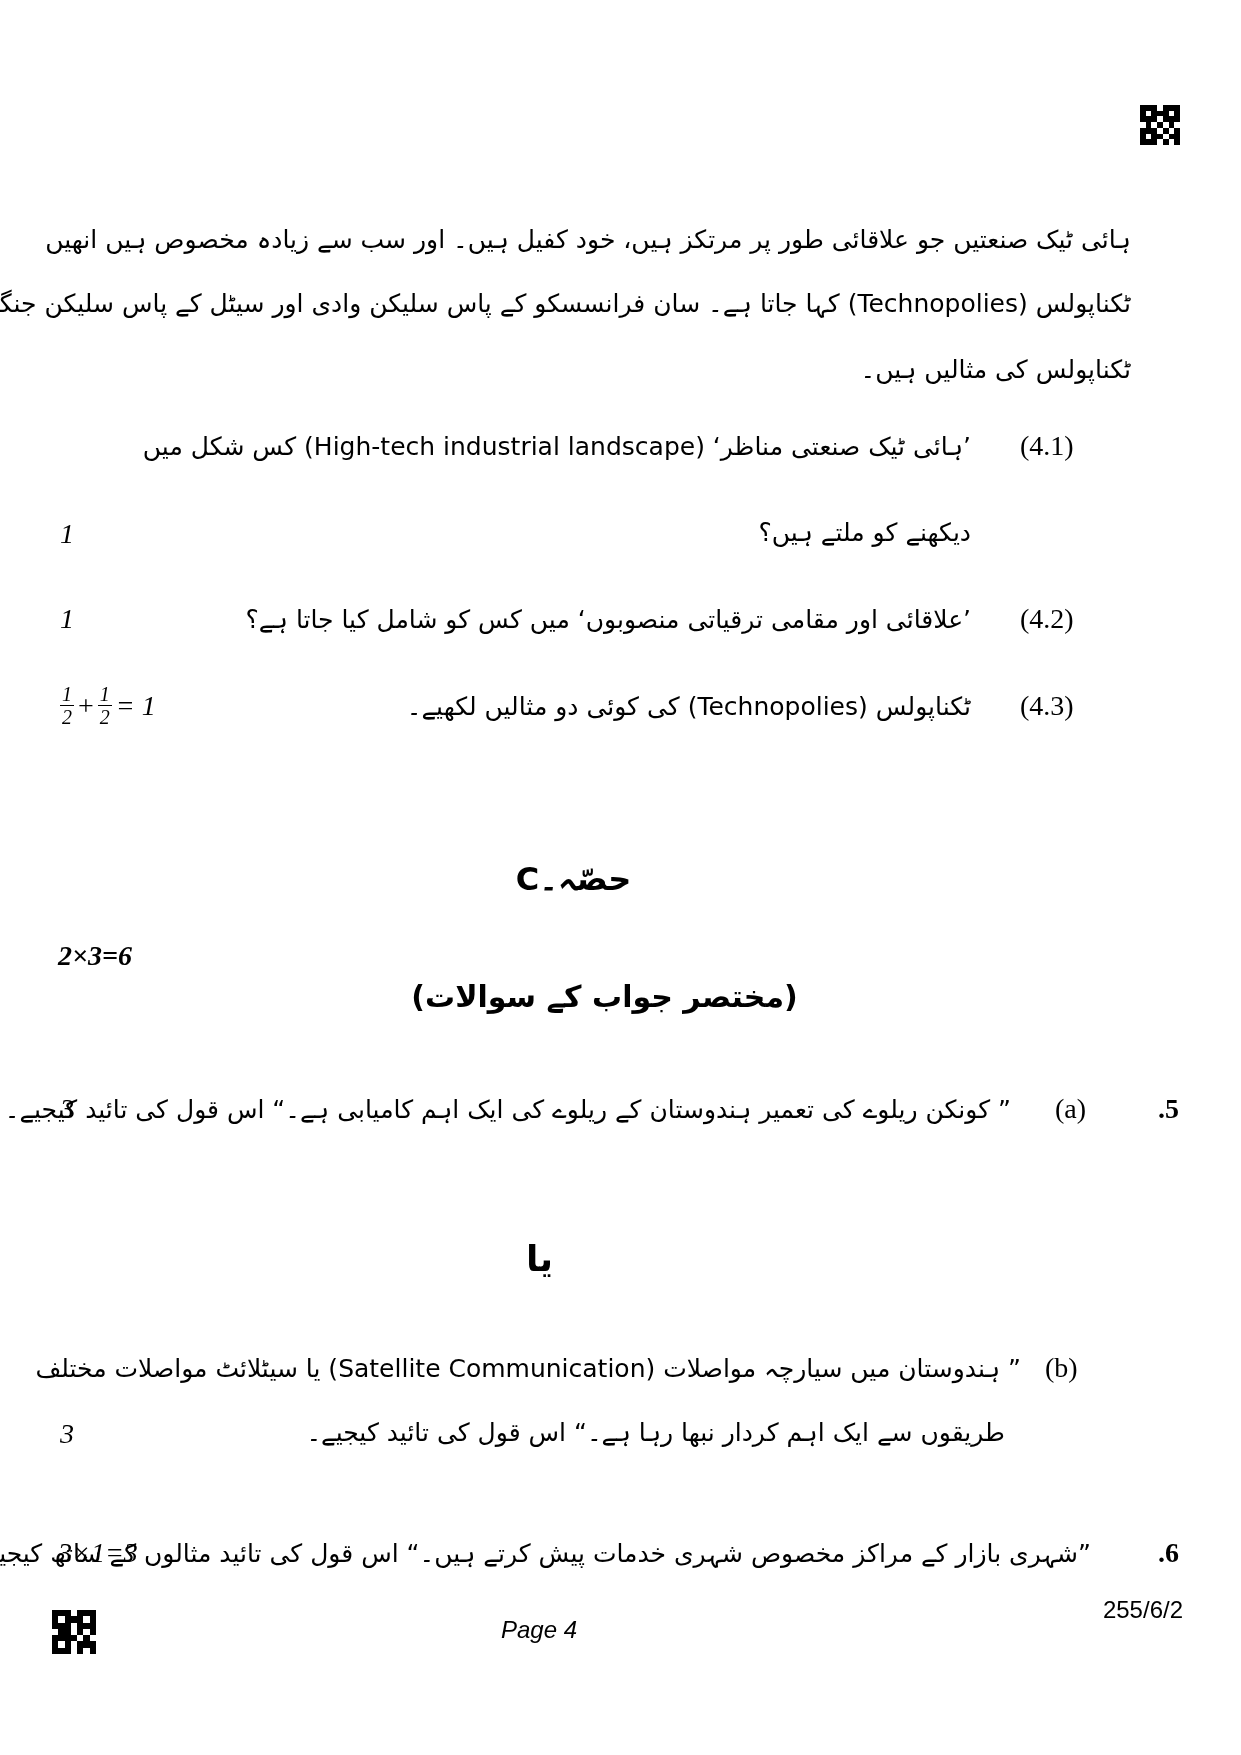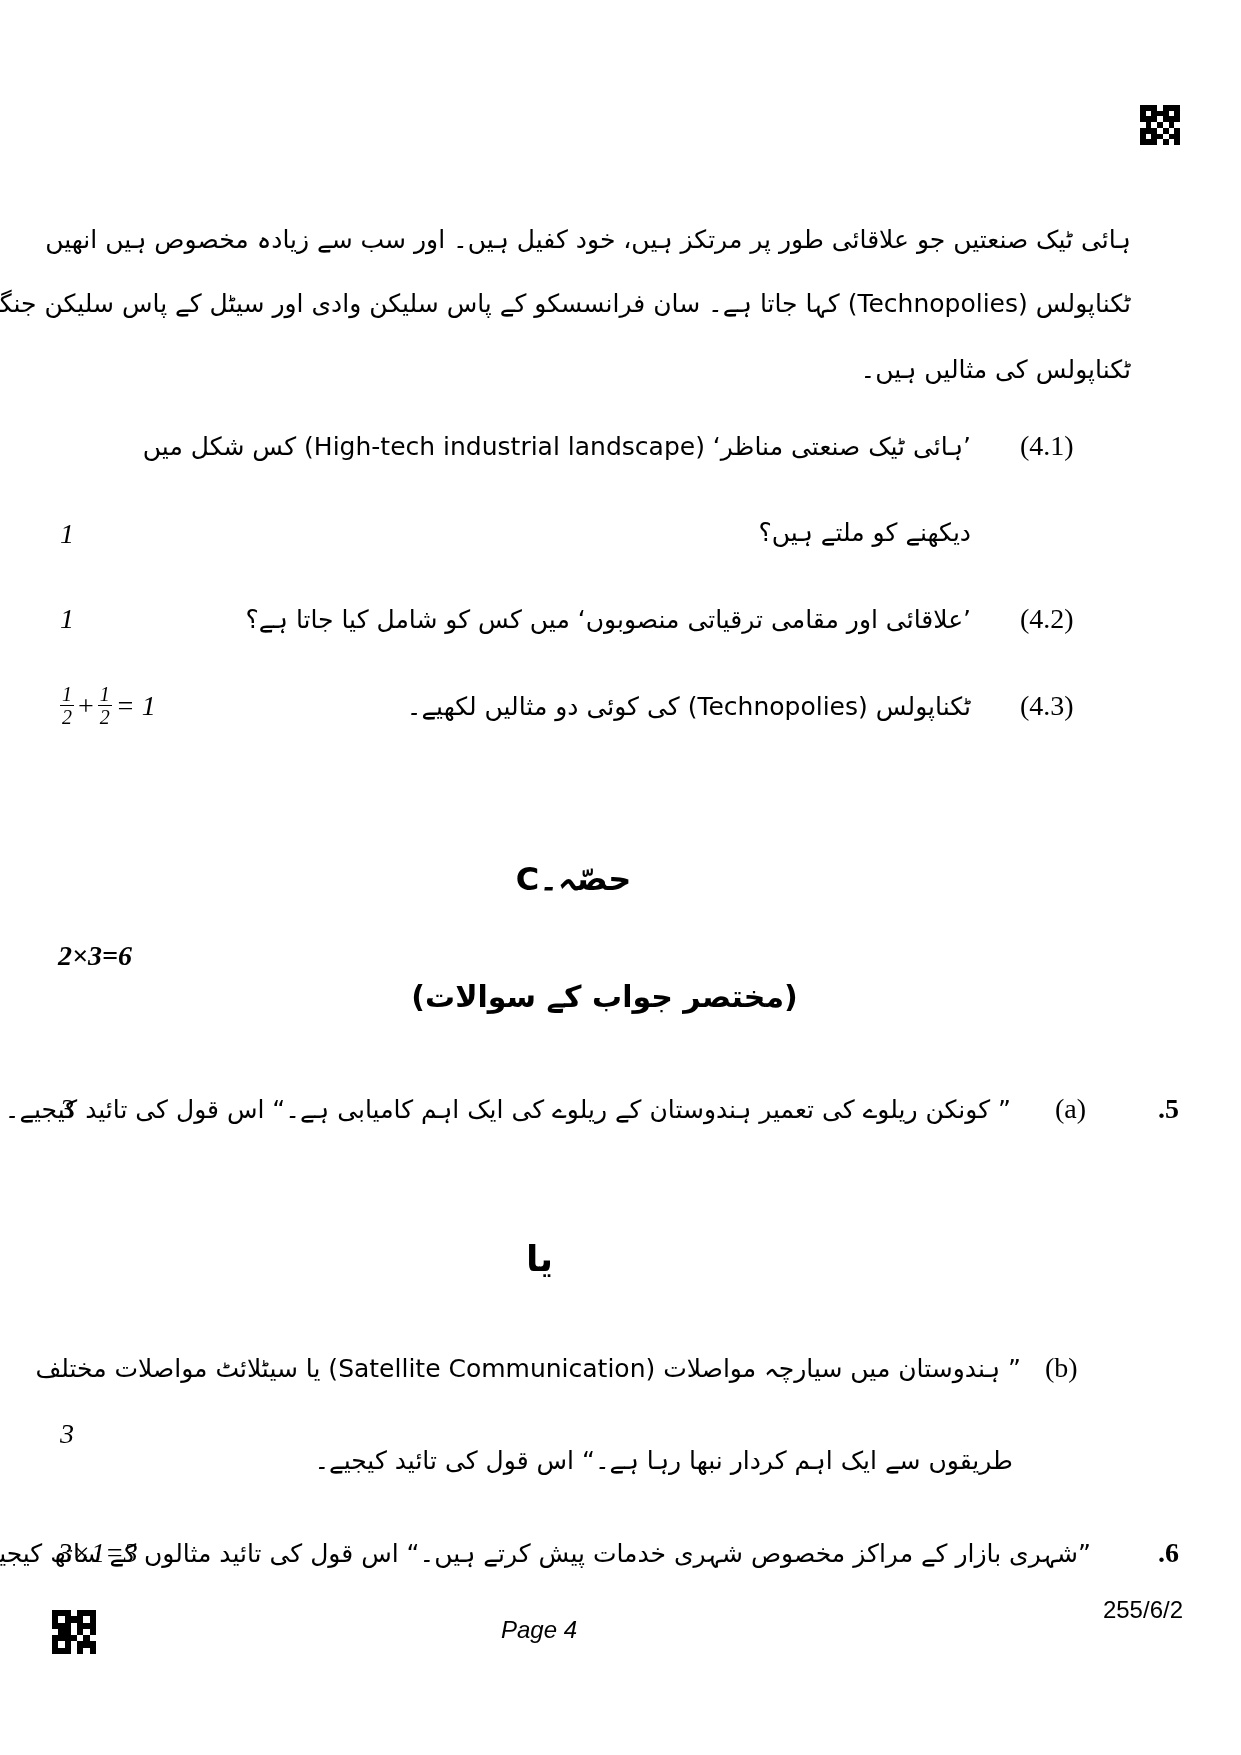--- a/index.html
+++ b/index.html
@@ -107,21 +107,21 @@
 
 <div class="abs num" style="left:1158px; top:1093px; font-weight:bold;">.5</div>
 <div class="abs num" style="left:1055px; top:1093px;">(a)</div>
 <div class="abs urdu" style="right:230px; top:1095px;">” کونکن ریلوے کی تعمیر ہندوستان کے ریلوے کی ایک اہم کامیابی ہے۔“ اس قول کی تائید کیجیے۔</div>
 <div class="abs marks" style="left:60px; top:1093px;">3</div>
 
 <div class="abs urdu" style="left:0; width:1079px; text-align:center; top:1238px; font-size:36px; font-weight:bold;">یا</div>
 
 <div class="abs num" style="left:1045px; top:1352px;">(b)</div>
 <div class="abs urdu" style="right:220px; top:1354px;text-align:right;">” ہندوستان میں سیارچہ مواصلات (Satellite Communication) یا سیٹلائٹ مواصلات مختلف</div>
-<div class="abs urdu" style="right:228px; top:1418px;margin-top:28px;">طریقوں سے ایک اہم کردار نبھا رہا ہے۔“ اس قول کی تائید کیجیے۔</div>
+<div class="abs urdu" style="right:236px; top:1418px;">طریقوں سے ایک اہم کردار نبھا رہا ہے۔“ اس قول کی تائید کیجیے۔</div>
 <div class="abs marks" style="left:60px; top:1418px;">3</div>
 
 <div class="abs num" style="left:1158px; top:1537px; font-weight:bold;">.6</div>
 <div class="abs urdu" style="right:150px; top:1539px;">”شہری بازار کے مراکز مخصوص شہری خدمات پیش کرتے ہیں۔“ اس قول کی تائید مثالوں کے ساتھ کیجیے۔</div>
 <div class="abs marks" style="left:58px; top:1537px;">3×1=3</div>
 
 <div class="abs qr" style="left:52px; top:1610px; width:44px; height:44px;">
   <span></span>
     <span></span>
     <span></span>

